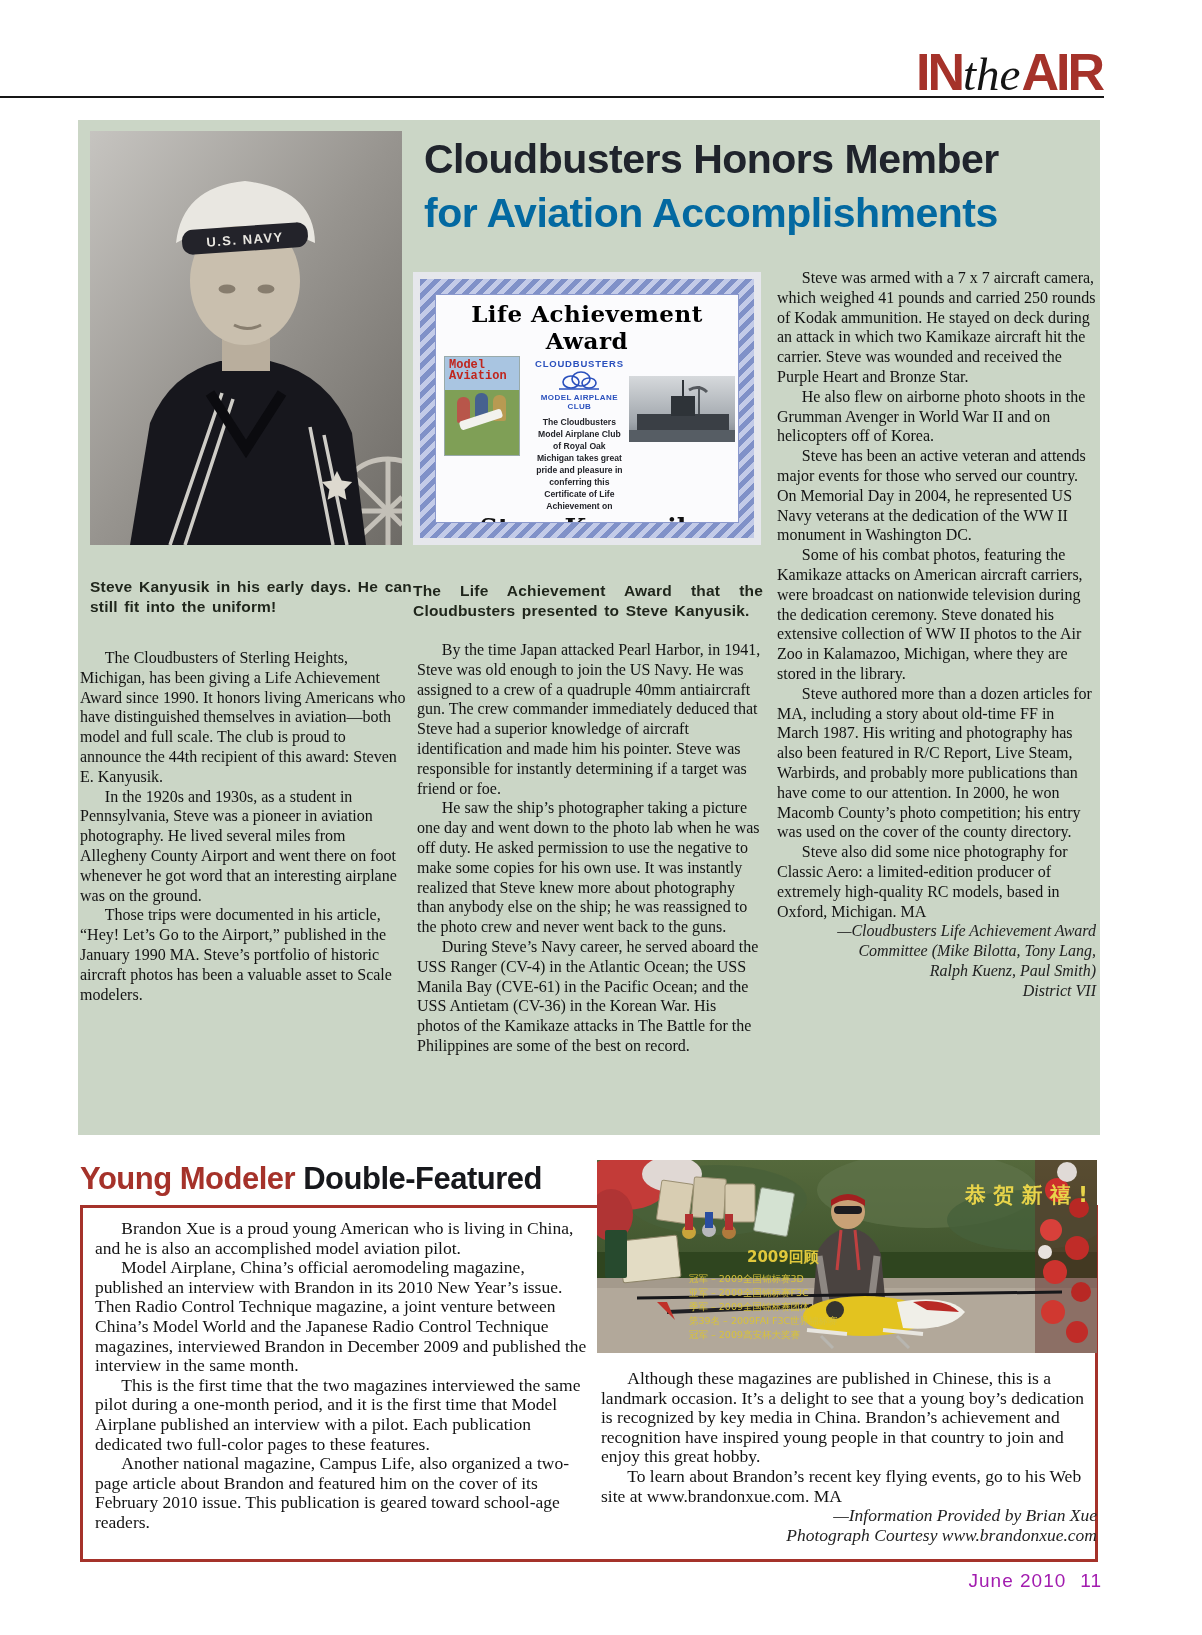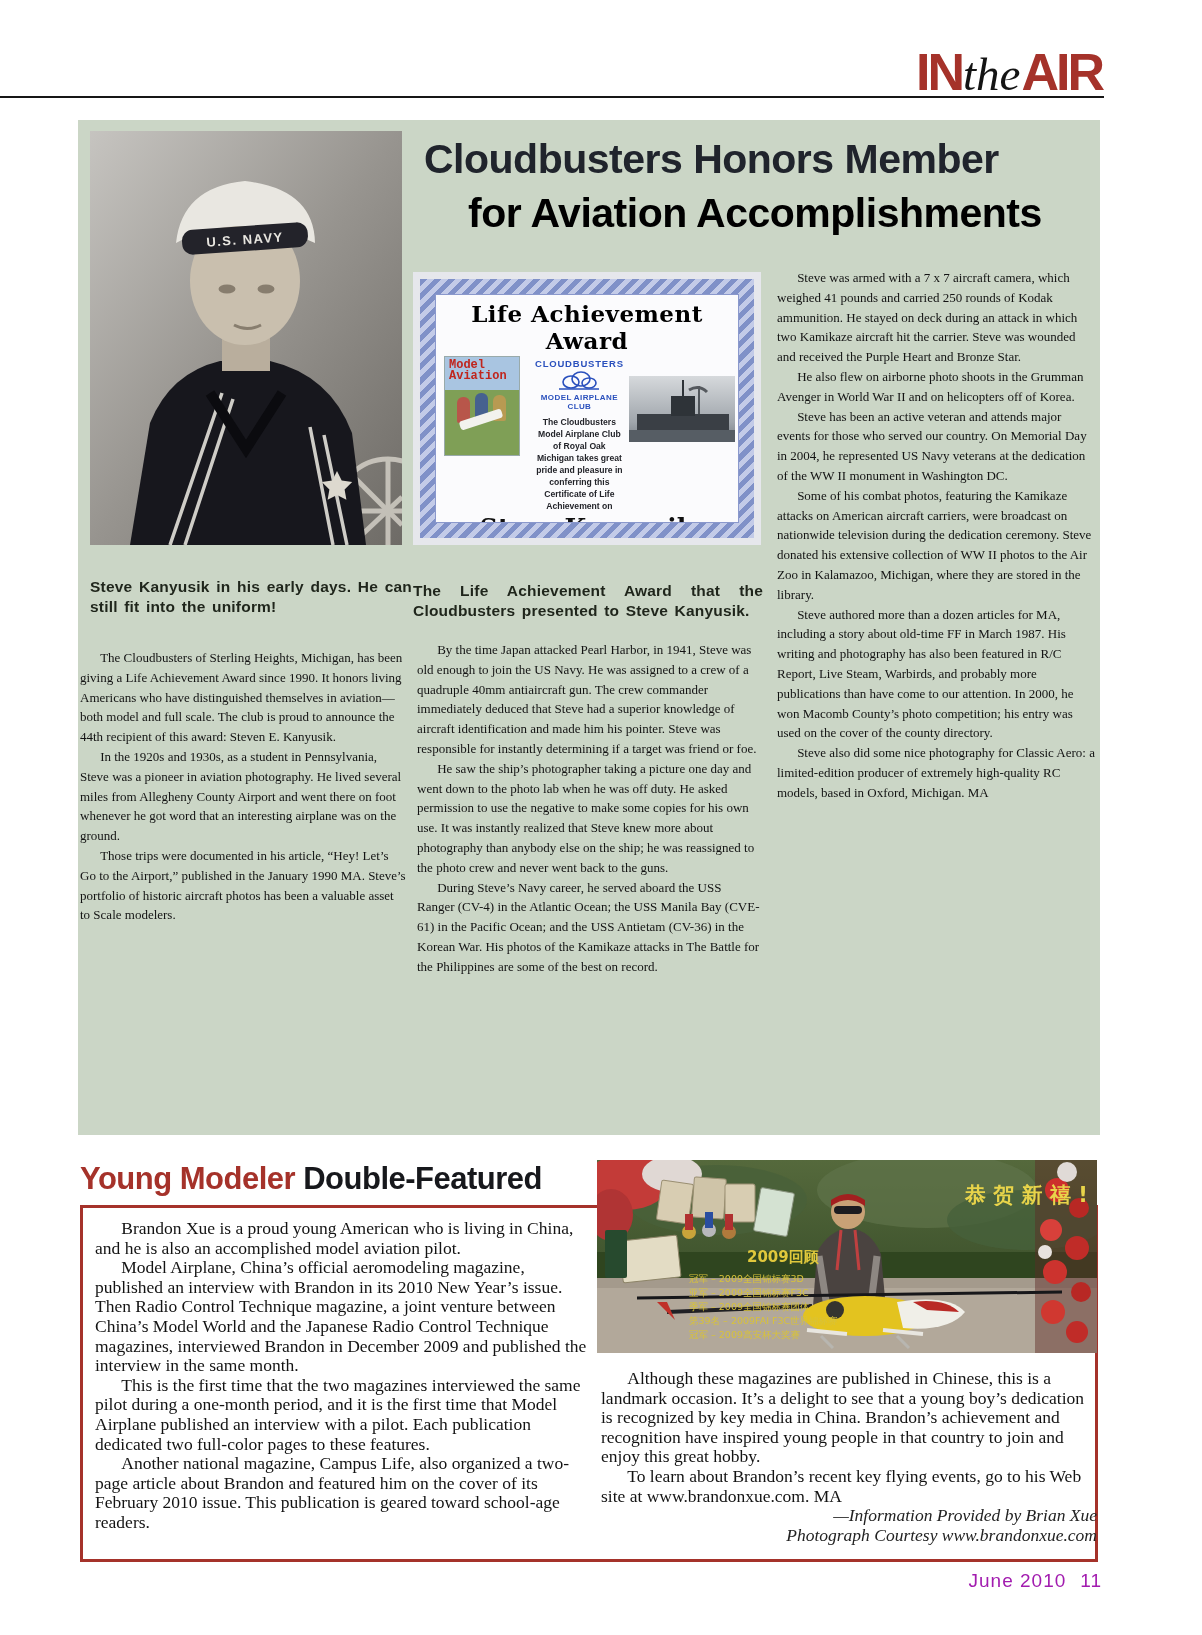--- a/index.html
+++ b/index.html
@@ -18,21 +18,21 @@
 
   .portrait { position:absolute; left:12px; top:11px; width:312px; height:414px; }
   .portrait svg { display:block; width:100%; height:100%; }
 
   .caption { font-family:Liberation Sans, sans-serif; font-weight:bold; font-size:15.5px; line-height:1.28; color:#1f251b; text-align:justify; letter-spacing:0.2px; word-spacing:2px;margin-top:24px; }
   .portrait-caption { position:absolute; left:12px; top:433px; width:322px; }
   .cert-caption { position:absolute; left:335px; top:437px; width:350px; }
 
   .title { position:absolute; left:346px; top:16px; white-space:nowrap; font-family:"Liberation Sans", sans-serif; font-weight:bold; font-size:41px; letter-spacing:-0.5px; }
   .title .l1 { color:#20242c; }
-  .title .l2 { color:#000000; margin-top:7px;margin-left:44px; }
+  .title .l2 { color:#0369a1; margin-top:7px; }
 
   
   .certificate { position:absolute; left:335px; top:152px; width:348px; height:273px; background:#e6e7ec; padding:7px; }
   .cert-braid { width:100%; height:100%; background:repeating-linear-gradient(135deg,#8091c8 0 5px,#c3cbe8 5px 10px); padding:15px; }
   .cert-paper { width:100%; height:100%; background:#fbfbfd; border:1px solid #8a98cc; position:relative; text-align:center; padding:5px 8px; overflow:hidden; }
   .cert-title { font-family:"DejaVu Serif", serif; font-weight:bold; font-size:23px; color:#000000; letter-spacing:0.5px; }
   .cert-row { display:flex; align-items:flex-start; margin-top:2px; }
   .cert-cover { width:76px; height:100px; border:1px solid #9aa; background:linear-gradient(#a9c5e1 0 34%, #7f9f56 34% 100%); position:relative; text-align:left; flex:none; }
   .cert-cover .mag { color:#c0251c; font-family:Liberation Mono, monospace; font-weight:bold; font-size:12px; line-height:0.95; padding:3px 0 0 4px; }
   .cert-cover .plane { position:absolute; left:14px; top:58px; width:44px; height:9px; background:#f2f2ee; transform:rotate(-18deg); border-radius:3px; }
@@ -43,21 +43,21 @@
   .cert-center { flex:1; padding:2px 5px 0 15px; }
   .blue { color:#2a50bd; }
   .cert-club1 { font-family:"Liberation Sans", sans-serif; font-weight:bold; font-size:9.5px; letter-spacing:0.8px; }
   .cert-club2 { font-family:"Liberation Sans", sans-serif; font-weight:bold; font-size:8px; letter-spacing:0.4px; }
   .cert-body { font-family:"Liberation Sans", sans-serif; font-weight:bold; font-size:8.6px; color:#23242a; line-height:1.4; margin-top:5px; }
   .cert-ship { width:106px; height:66px; margin-top:20px; flex:none; }
   .cert-ship svg { display:block; width:100%; height:100%; }
   .cert-recipient { font-family:"DejaVu Serif", serif; font-weight:bold; font-size:25px; color:#101010; margin-top:1px; }
 
   
-  .col { position:absolute; font-size:13px; line-height:19.8px; color:#131313; }
+  .col { position:absolute; font-size:16px; line-height:19.8px; color:#131313; }
   .col p { text-indent:1.55em; margin:0; }
   .col1 { left:2px; top:528px; width:326px; }
   .col2 { left:339px; top:520px; width:344px; }
   .col3 { left:699px; top:148px; width:319px; }
   .byline p { text-indent:0; font-style:italic; text-align:right; color:#222; }
 
   
   .ym-heading { position:absolute; left:80px; top:1161px; white-space:nowrap; font-family:"Liberation Sans", sans-serif; font-weight:bold; font-size:31px; letter-spacing:-0.5px; z-index:3; }
   .ym-heading .red { color:#a5322a; }
   .ym-heading .blk { color:#17181c; }
@@ -192,20 +192,26 @@
       </div>
     <div class="col col3">
       <div>
           <p>Steve was armed with a 7 x 7 aircraft camera, which weighed 41 pounds and carried 250 rounds of Kodak ammunition. He stayed on deck during an attack in which two Kamikaze aircraft hit the carrier. Steve was wounded and received the Purple Heart and Bronze Star.</p>
           <p>He also flew on airborne photo shoots in the Grumman Avenger in World War II and on helicopters off of Korea.</p>
           <p>Steve has been an active veteran and attends major events for those who served our country. On Memorial Day in 2004, he represented US Navy veterans at the dedication of the WW II monument in Washington DC.</p>
           <p>Some of his combat photos, featuring the Kamikaze attacks on American aircraft carriers, were broadcast on nationwide television during the dedication ceremony. Steve donated his extensive collection of WW II photos to the Air Zoo in Kalamazoo, Michigan, where they are stored in the library.</p>
           <p>Steve authored more than a dozen articles for MA, including a story about old-time FF in March 1987. His writing and photography has also been featured in R/C Report, Live Steam, Warbirds, and probably more publications than have come to our attention. In 2000, he won Macomb County’s photo competition; his entry was used on the cover of the county directory.</p>
           <p>Steve also did some nice photography for Classic Aero: a limited-edition producer of extremely high-quality RC models, based in Oxford, Michigan.  MA</p>
         </div>
+      <div class="byline">
+          <p>—Cloudbusters Life Achievement Award</p>
+          <p>Committee (Mike Bilotta, Tony Lang,</p>
+          <p>Ralph Kuenz, Paul Smith)</p>
+          <p>District VII</p>
+        </div>
     </div>
   </div>
 
   <div class="ym-heading">
     <span class="red">Young Modeler</span><span class="blk"> Double-Featured</span>
   </div>
   <div class="ym-box"></div>
 
   <div class="ym-photo">
     <svg viewBox="0 0 500 193">

